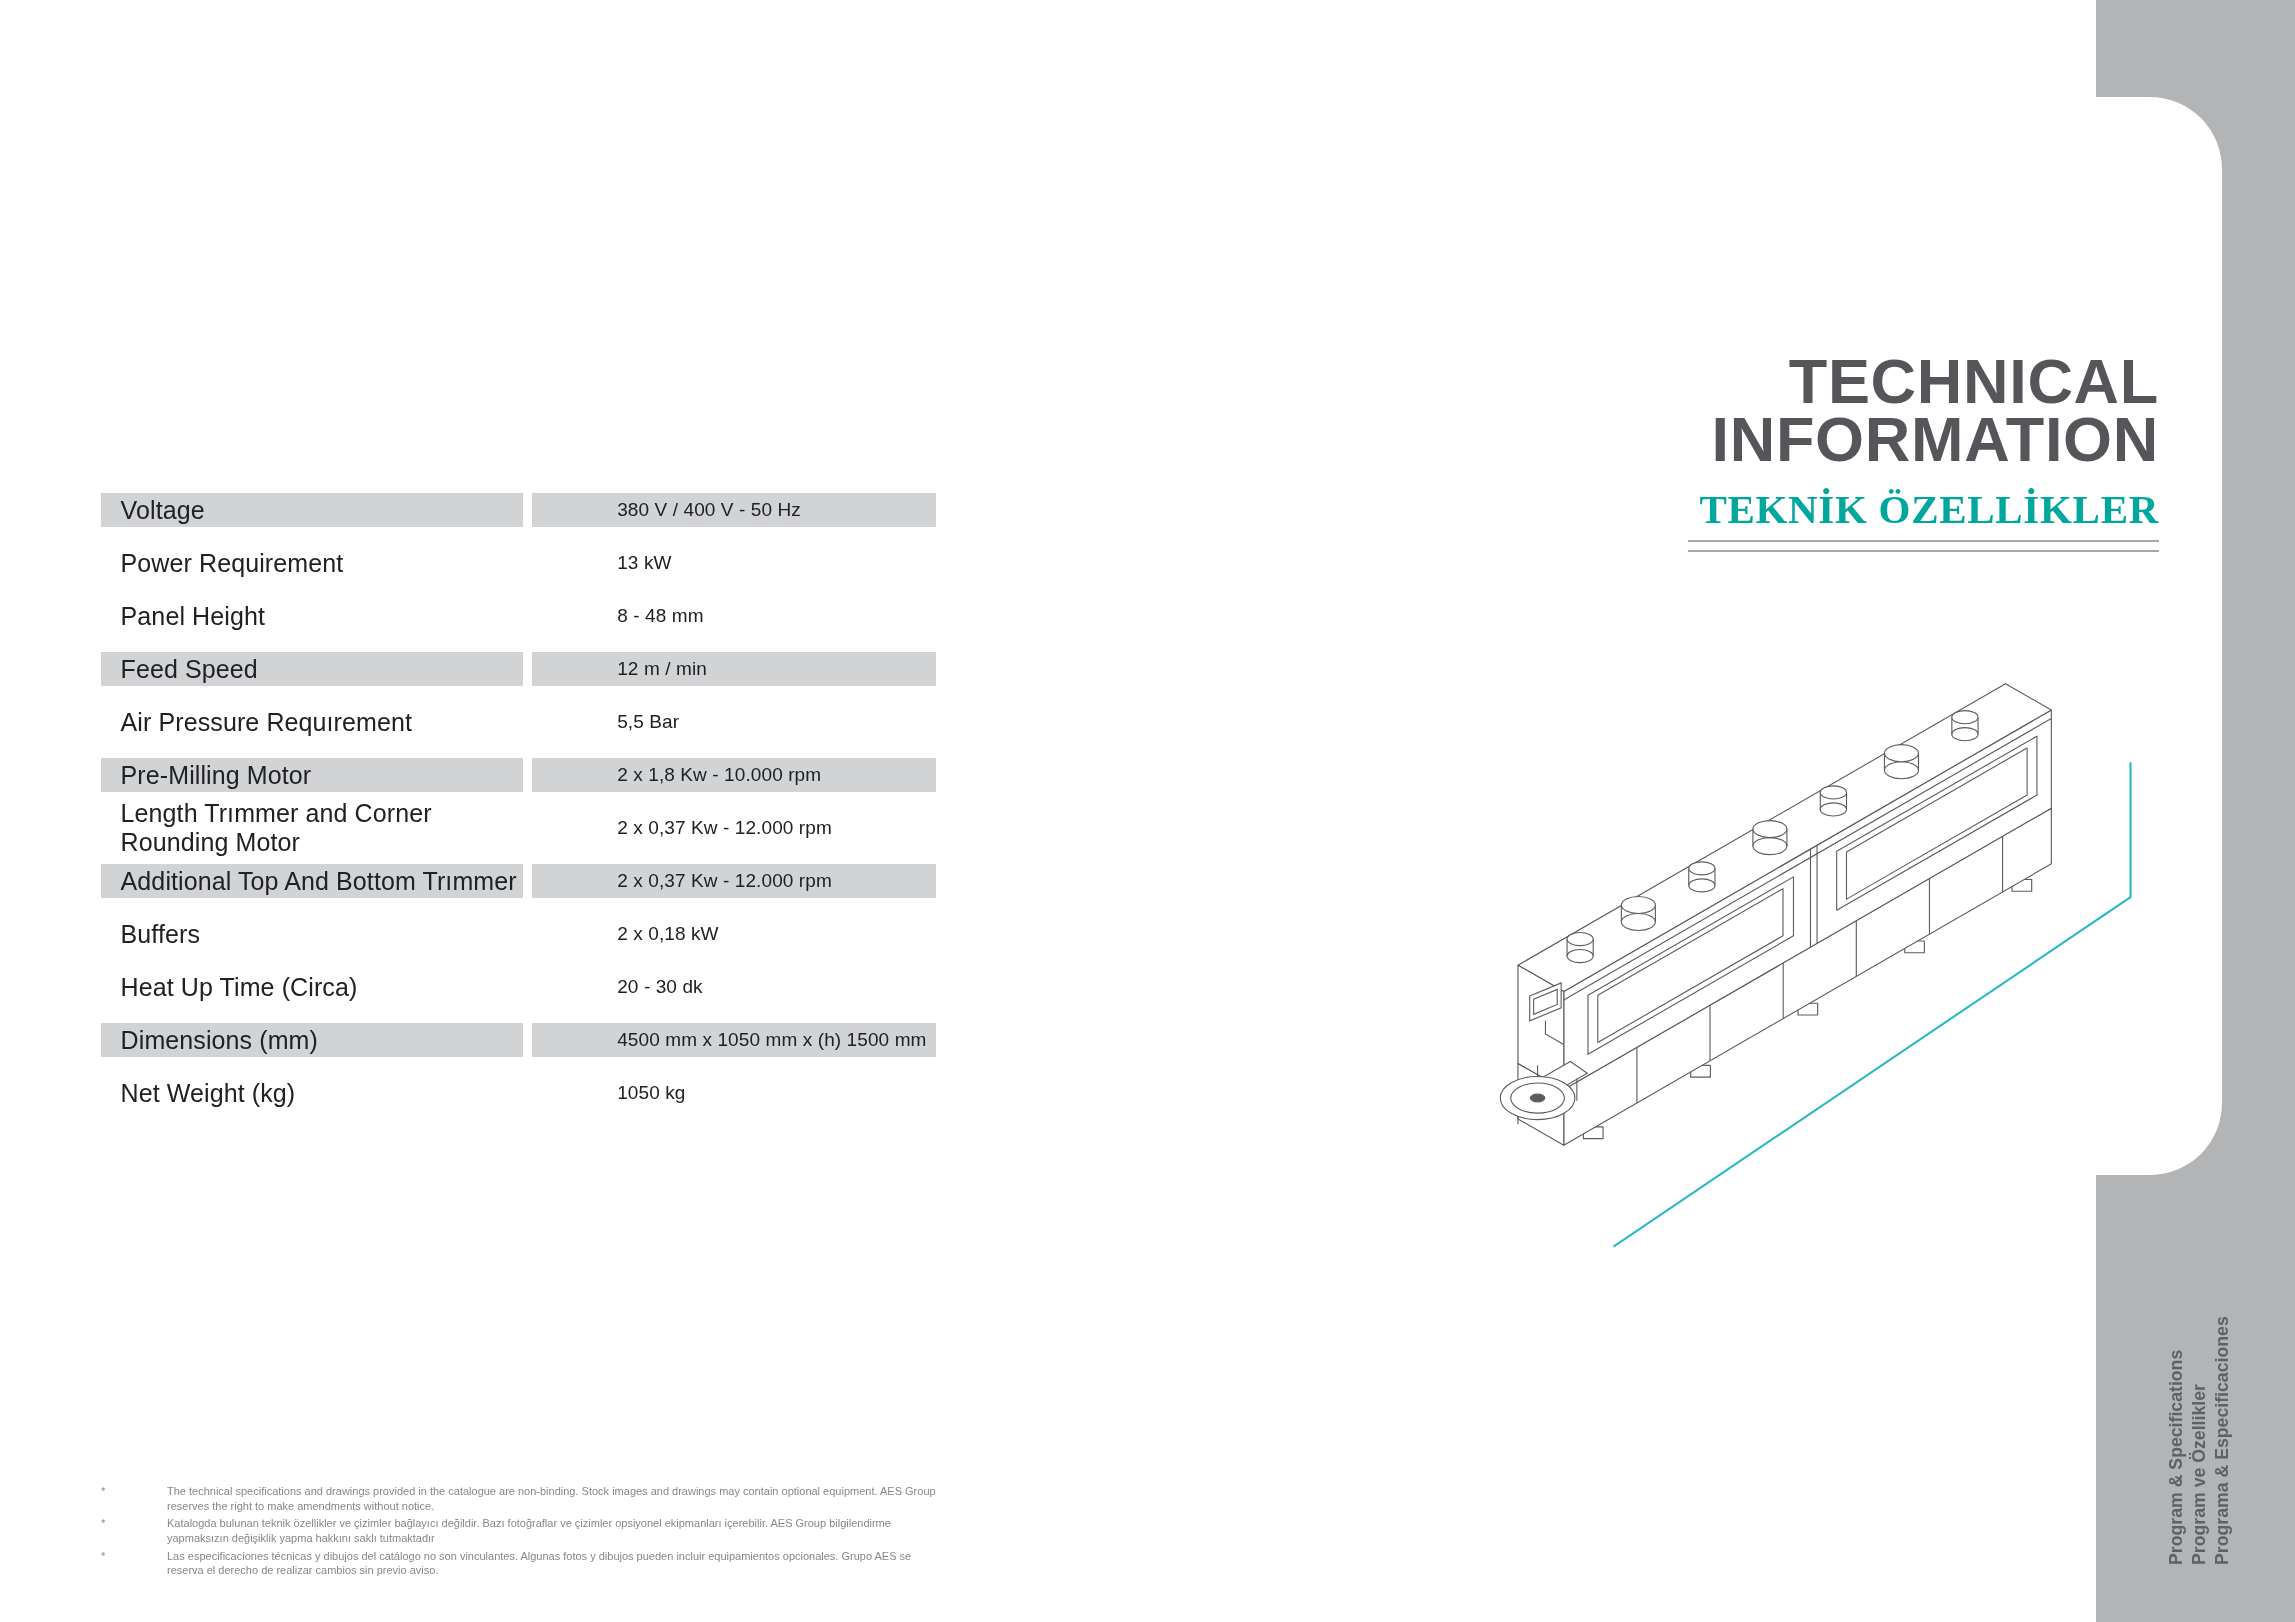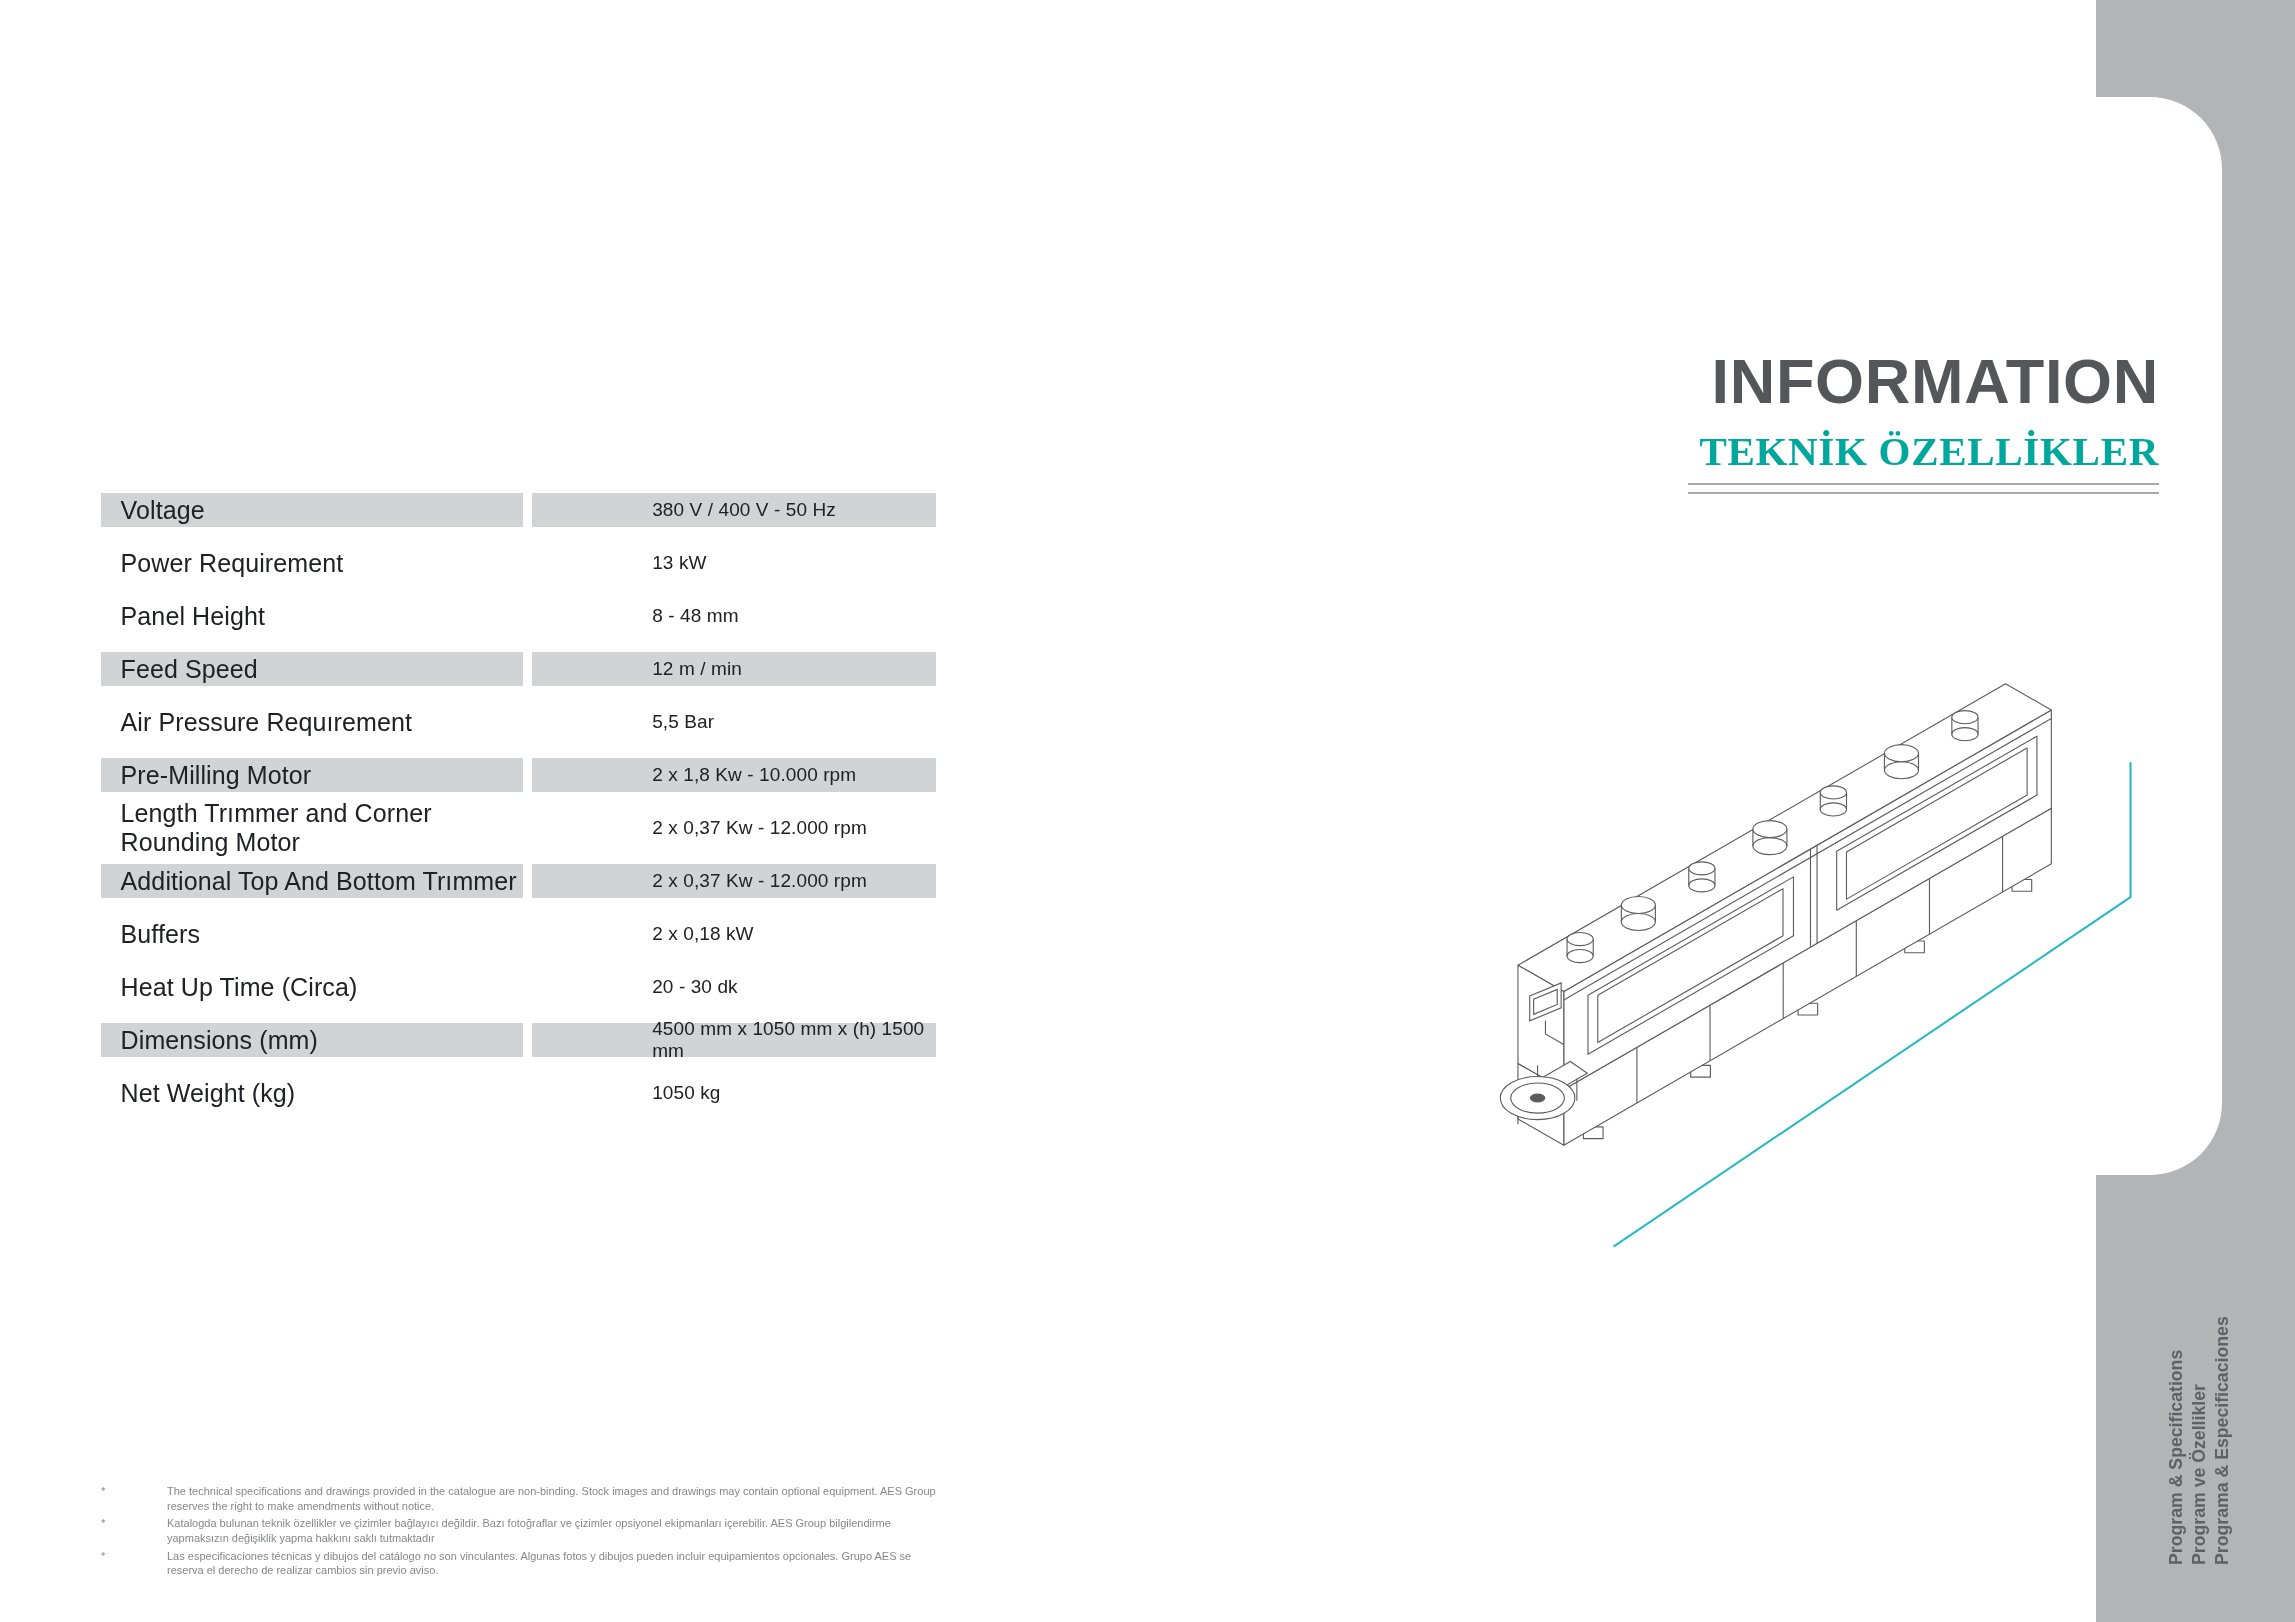--- a/index.html
+++ b/index.html
@@ -48,21 +48,21 @@
     position:absolute;left:101px;top:493px;width:838px;
   }
   .spec-row{display:flex;height:34px;margin-bottom:19px;}
   .spec-label{
     width:422px;margin-right:9.2px;display:flex;align-items:center;
     padding-left:19.6px;box-sizing:border-box;
     font-size:25px;color:#202124;letter-spacing:0.1px;
   }
   .spec-value{
     width:404px;display:flex;align-items:center;
-    padding-left:120px;box-sizing:border-box;
+    padding-left:85px;box-sizing:border-box;
     font-size:19px;color:#202124;letter-spacing:0.1px;
   }
   .spec-row.shaded .spec-label,
   .spec-row.shaded .spec-value{background:#d2d3d5;}
   
   .footnotes{position:absolute;left:101px;top:1484px;width:841px;}
   .footnote{display:flex;margin-bottom:3.3px;color:#85878a;font-size:11px;line-height:1.32;}
   .footnote-marker{width:66px;flex-shrink:0;}
   .footnote-text{flex:1;}
   
@@ -121,20 +121,21 @@
         <div class="spec-label">Dimensions (mm)</div>
         <div class="spec-value">4500 mm x 1050 mm x (h) 1500 mm</div>
       </div>
       <div class="spec-row">
         <div class="spec-label">Net Weight (kg)</div>
         <div class="spec-value">1050 kg</div>
       </div>
     </div>
 
   <div class="title-block">
+    <div class="title-main">TECHNICAL</div>
     <div class="title-main">INFORMATION</div>
     <div class="title-tr">TEKNİK ÖZELLİKLER</div>
     <hr class="rule">
     <hr class="rule">
   </div>
 
   <div class="machine-wrap">
     <svg viewBox="0 0 1060 900" width="694" height="589">
       <g stroke="#5b5c5f" stroke-width="1.7" fill="none" stroke-linejoin="round">
 

